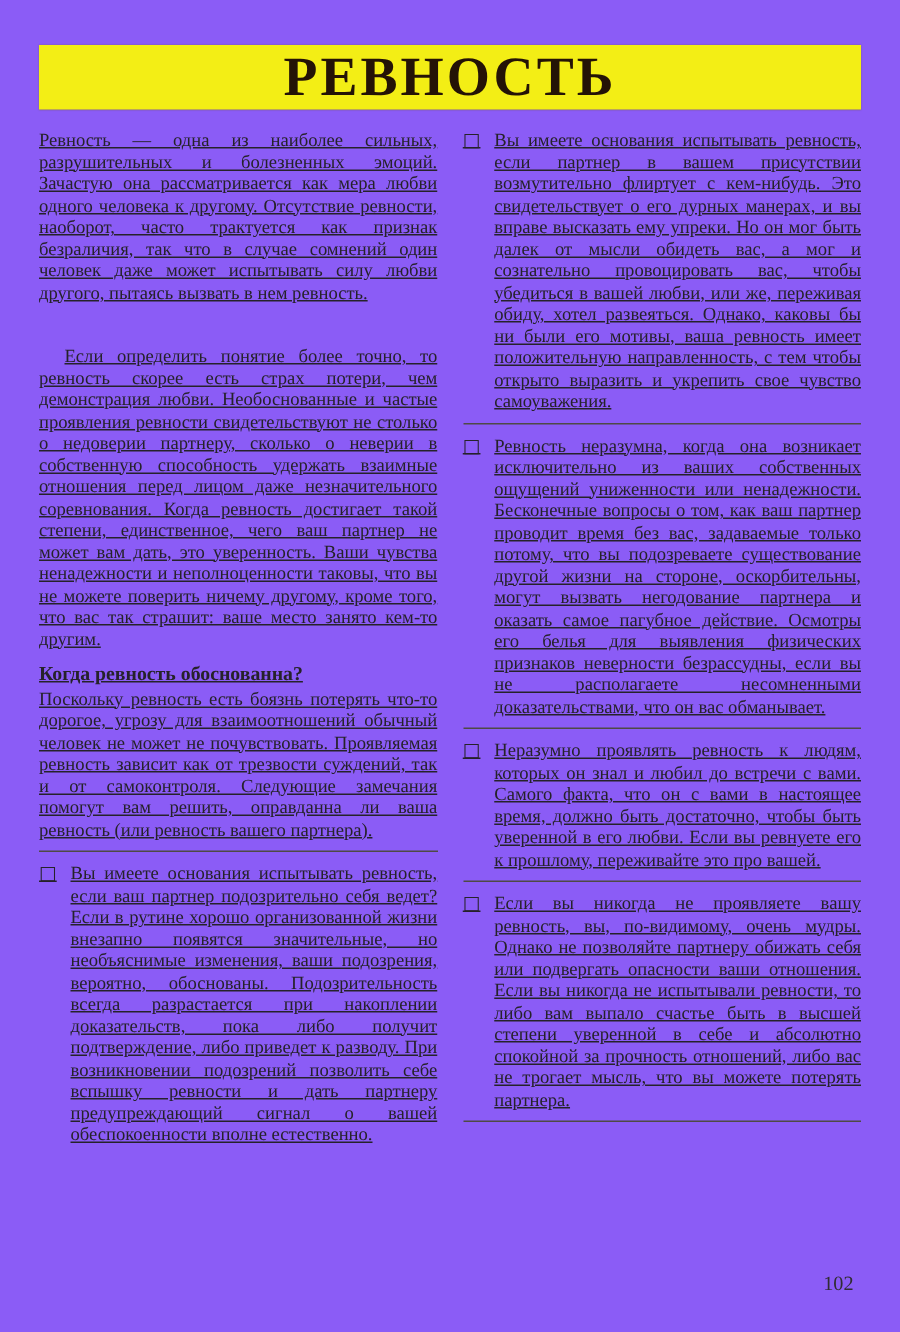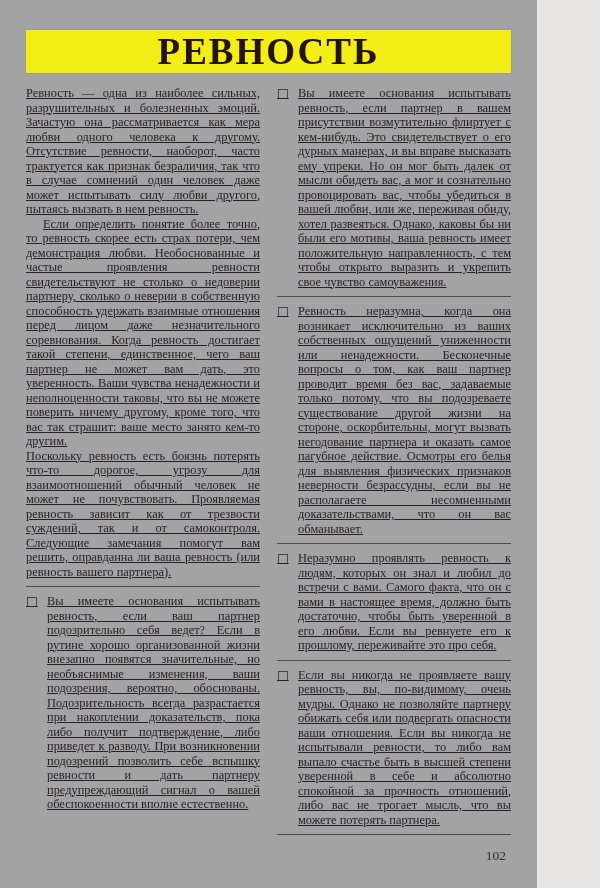--- a/index.html
+++ b/index.html
@@ -3,22 +3,22 @@
 <meta charset="utf-8">
 <style>
   html, body { margin: 0; padding: 0; }
   body {
     width: 600px; height: 888px;
     background: #e8e6e2;
     font-family: "Liberation Serif", "DejaVu Serif", serif;
   }
   .page {
     position: relative;
-    width: 537px; height: 888px;
-    background: #a3a3a3;
+    width: 600px; height: 888px;
+    background: #8b5cf6;
     box-sizing: border-box;
     padding: 30px 26px 0 26px;
     overflow: hidden;
     color: #26222a;
   }
   .banner {
     height: 43px;
     background: #f3ee15;
     display: flex;
     align-items: center;
@@ -40,21 +40,21 @@
     margin-top: 13px;
     text-decoration: underline;
   }
   .col {
     flex: 1 1 0;
     font-size: 12.4px;
     line-height: 14.5px;
     text-align: justify;
   }
   .para { margin: 0; }
-  .para.indent { text-indent: 17px; }
+  .para.indent { text-indent: 17px; margin-top: 28px; }
   .subheading {
     margin: 9px 0 2px 0;
     font-size: 13.2px;
     font-weight: bold;
     text-align: left;
   }
   .sep {
     border: none;
     border-top: 1px solid #4f4a45;
     margin: 7px 0 7px 0;
@@ -90,20 +90,21 @@
 
   <div class="banner">
     <h1>РЕВНОСТЬ</h1>
   </div>
 
   <div class="columns">
 
     <div class="col">
       <p class="para">Ревность — одна из наиболее сильных, разрушительных и болезненных эмоций. Зачастую она рассматривается как мера любви одного человека к другому. Отсутствие ревности, наоборот, часто трактуется как признак безраличия, так что в случае сомнений один человек даже может испытывать силу любви другого, пытаясь вызвать в нем ревность.</p>
       <p class="para indent">Если определить понятие более точно, то ревность скорее есть страх потери, чем демонстрация любви. Необоснованные и частые проявления ревности свидетельствуют не столько о недоверии партнеру, сколько о неверии в собственную способность удержать взаимные отношения перед лицом даже незначительного соревнования. Когда ревность достигает такой степени, единственное, чего ваш партнер не может вам дать, это уверенность. Ваши чувства ненадежности и неполноценности таковы, что вы не можете поверить ничему другому, кроме того, что вас так страшит: ваше место занято кем-то другим.</p>
+      <h2 class="subheading">Когда ревность обоснованна?</h2>
       <p class="para">Поскольку ревность есть боязнь потерять что-то дорогое, угрозу для взаимоотношений обычный человек не может не почувствовать. Проявляемая ревность зависит как от трезвости суждений, так и от самоконтроля. Следующие замечания помогут вам решить, оправданна ли ваша ревность (или ревность вашего партнера).</p>
       <hr class="sep">
       <div class="check-item">
         <span class="box">□</span>
         <span class="check-text">Вы имеете основания испытывать ревность, если ваш партнер подозрительно себя ведет? Если в рутине хорошо организованной жизни внезапно появятся значительные, но необъяснимые изменения, ваши подозрения, вероятно, обоснованы. Подозрительность всегда разрастается при накоплении доказательств, пока либо получит подтверждение, либо приведет к разводу. При возникновении подозрений позволить себе вспышку ревности и дать партнеру предупреждающий сигнал о вашей обеспокоенности вполне естественно.</span>
       </div>
     </div>
 
     <div class="col">
       <div class="check-item">
@@ -111,21 +112,21 @@
         <span class="check-text">Вы имеете основания испытывать ревность, если партнер в вашем присутствии возмутительно флиртует с кем-нибудь. Это свидетельствует о его дурных манерах, и вы вправе высказать ему упреки. Но он мог быть далек от мысли обидеть вас, а мог и сознательно провоцировать вас, чтобы убедиться в вашей любви, или же, переживая обиду, хотел развеяться. Однако, каковы бы ни были его мотивы, ваша ревность имеет положительную направленность, с тем чтобы открыто выразить и укрепить свое чувство самоуважения.</span>
       </div>
       <hr class="sep">
       <div class="check-item">
         <span class="box">□</span>
         <span class="check-text">Ревность неразумна, когда она возникает исключительно из ваших собственных ощущений униженности или ненадежности. Бесконечные вопросы о том, как ваш партнер проводит время без вас, задаваемые только потому, что вы подозреваете существование другой жизни на стороне, оскорбительны, могут вызвать негодование партнера и оказать самое пагубное действие. Осмотры его белья для выявления физических признаков неверности безрассудны, если вы не располагаете несомненными доказательствами, что он вас обманывает.</span>
       </div>
       <hr class="sep">
       <div class="check-item">
         <span class="box">□</span>
-        <span class="check-text">Неразумно проявлять ревность к людям, которых он знал и любил до встречи с вами. Самого факта, что он с вами в настоящее время, должно быть достаточно, чтобы быть уверенной в его любви. Если вы ревнуете его к прошлому, переживайте это про себя.</span>
+        <span class="check-text">Неразумно проявлять ревность к людям, которых он знал и любил до встречи с вами. Самого факта, что он с вами в настоящее время, должно быть достаточно, чтобы быть уверенной в его любви. Если вы ревнуете его к прошлому, переживайте это про вашей.</span>
       </div>
       <hr class="sep">
       <div class="check-item">
         <span class="box">□</span>
         <span class="check-text">Если вы никогда не проявляете вашу ревность, вы, по-видимому, очень мудры. Однако не позволяйте партнеру обижать себя или подвергать опасности ваши отношения. Если вы никогда не испытывали ревности, то либо вам выпало счастье быть в высшей степени уверенной в себе и абсолютно спокойной за прочность отношений, либо вас не трогает мысль, что вы можете потерять партнера.</span>
       </div>
       <hr class="sep">
     </div>
 
   </div>

